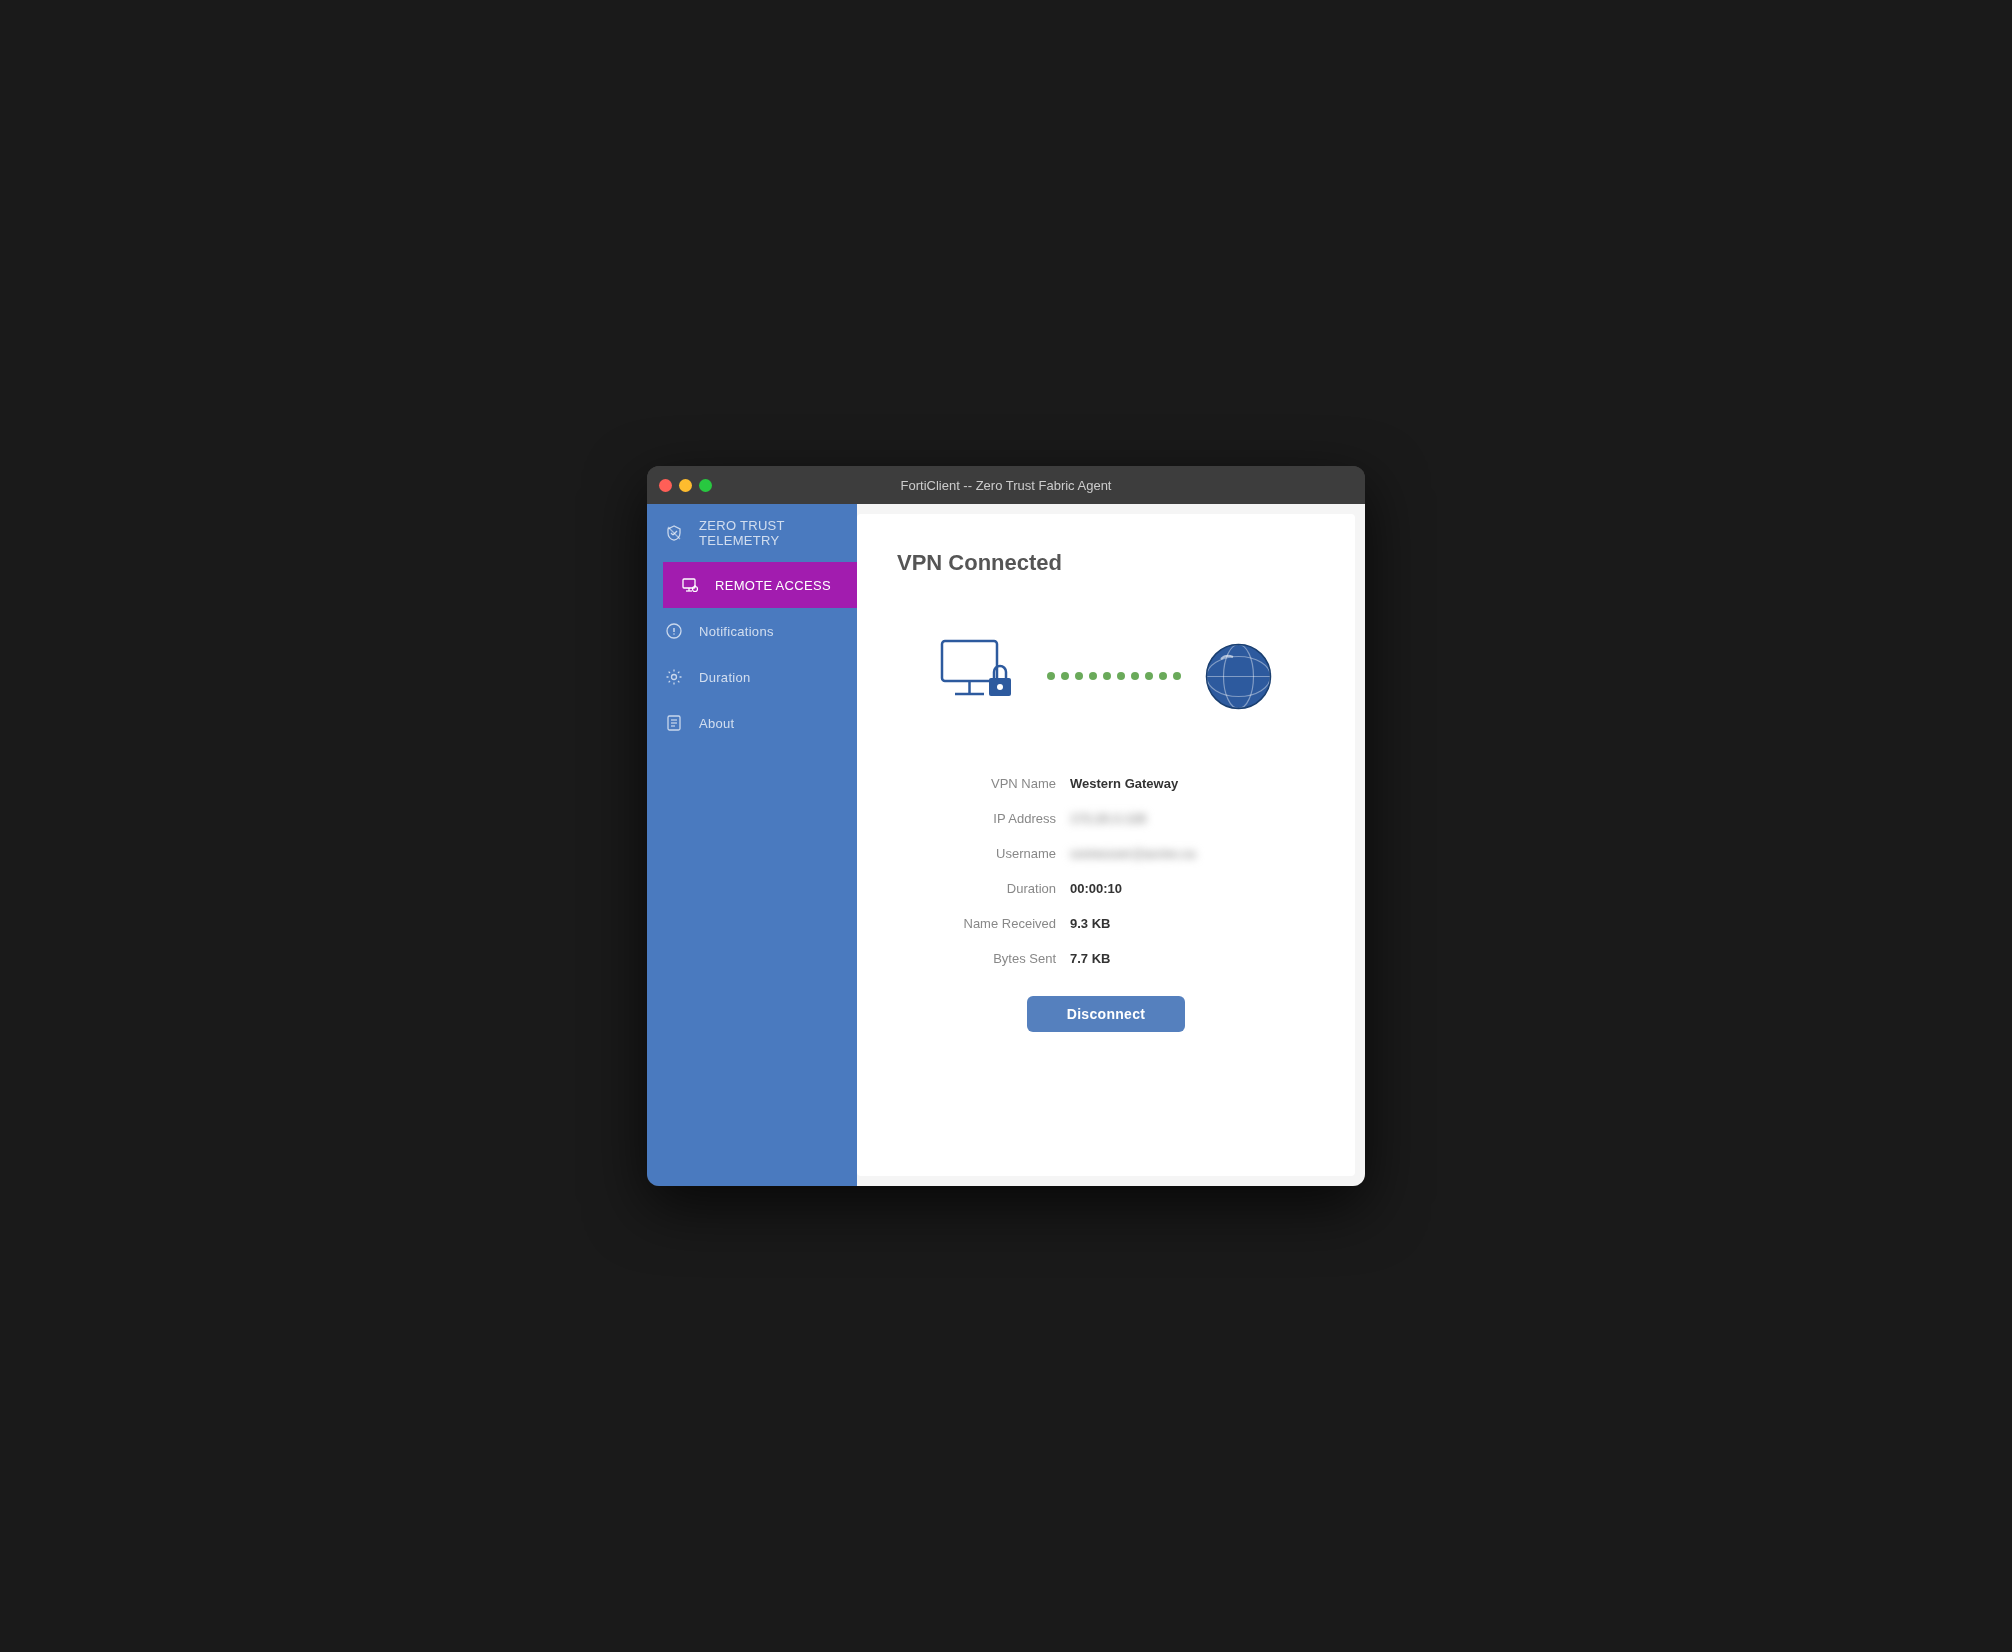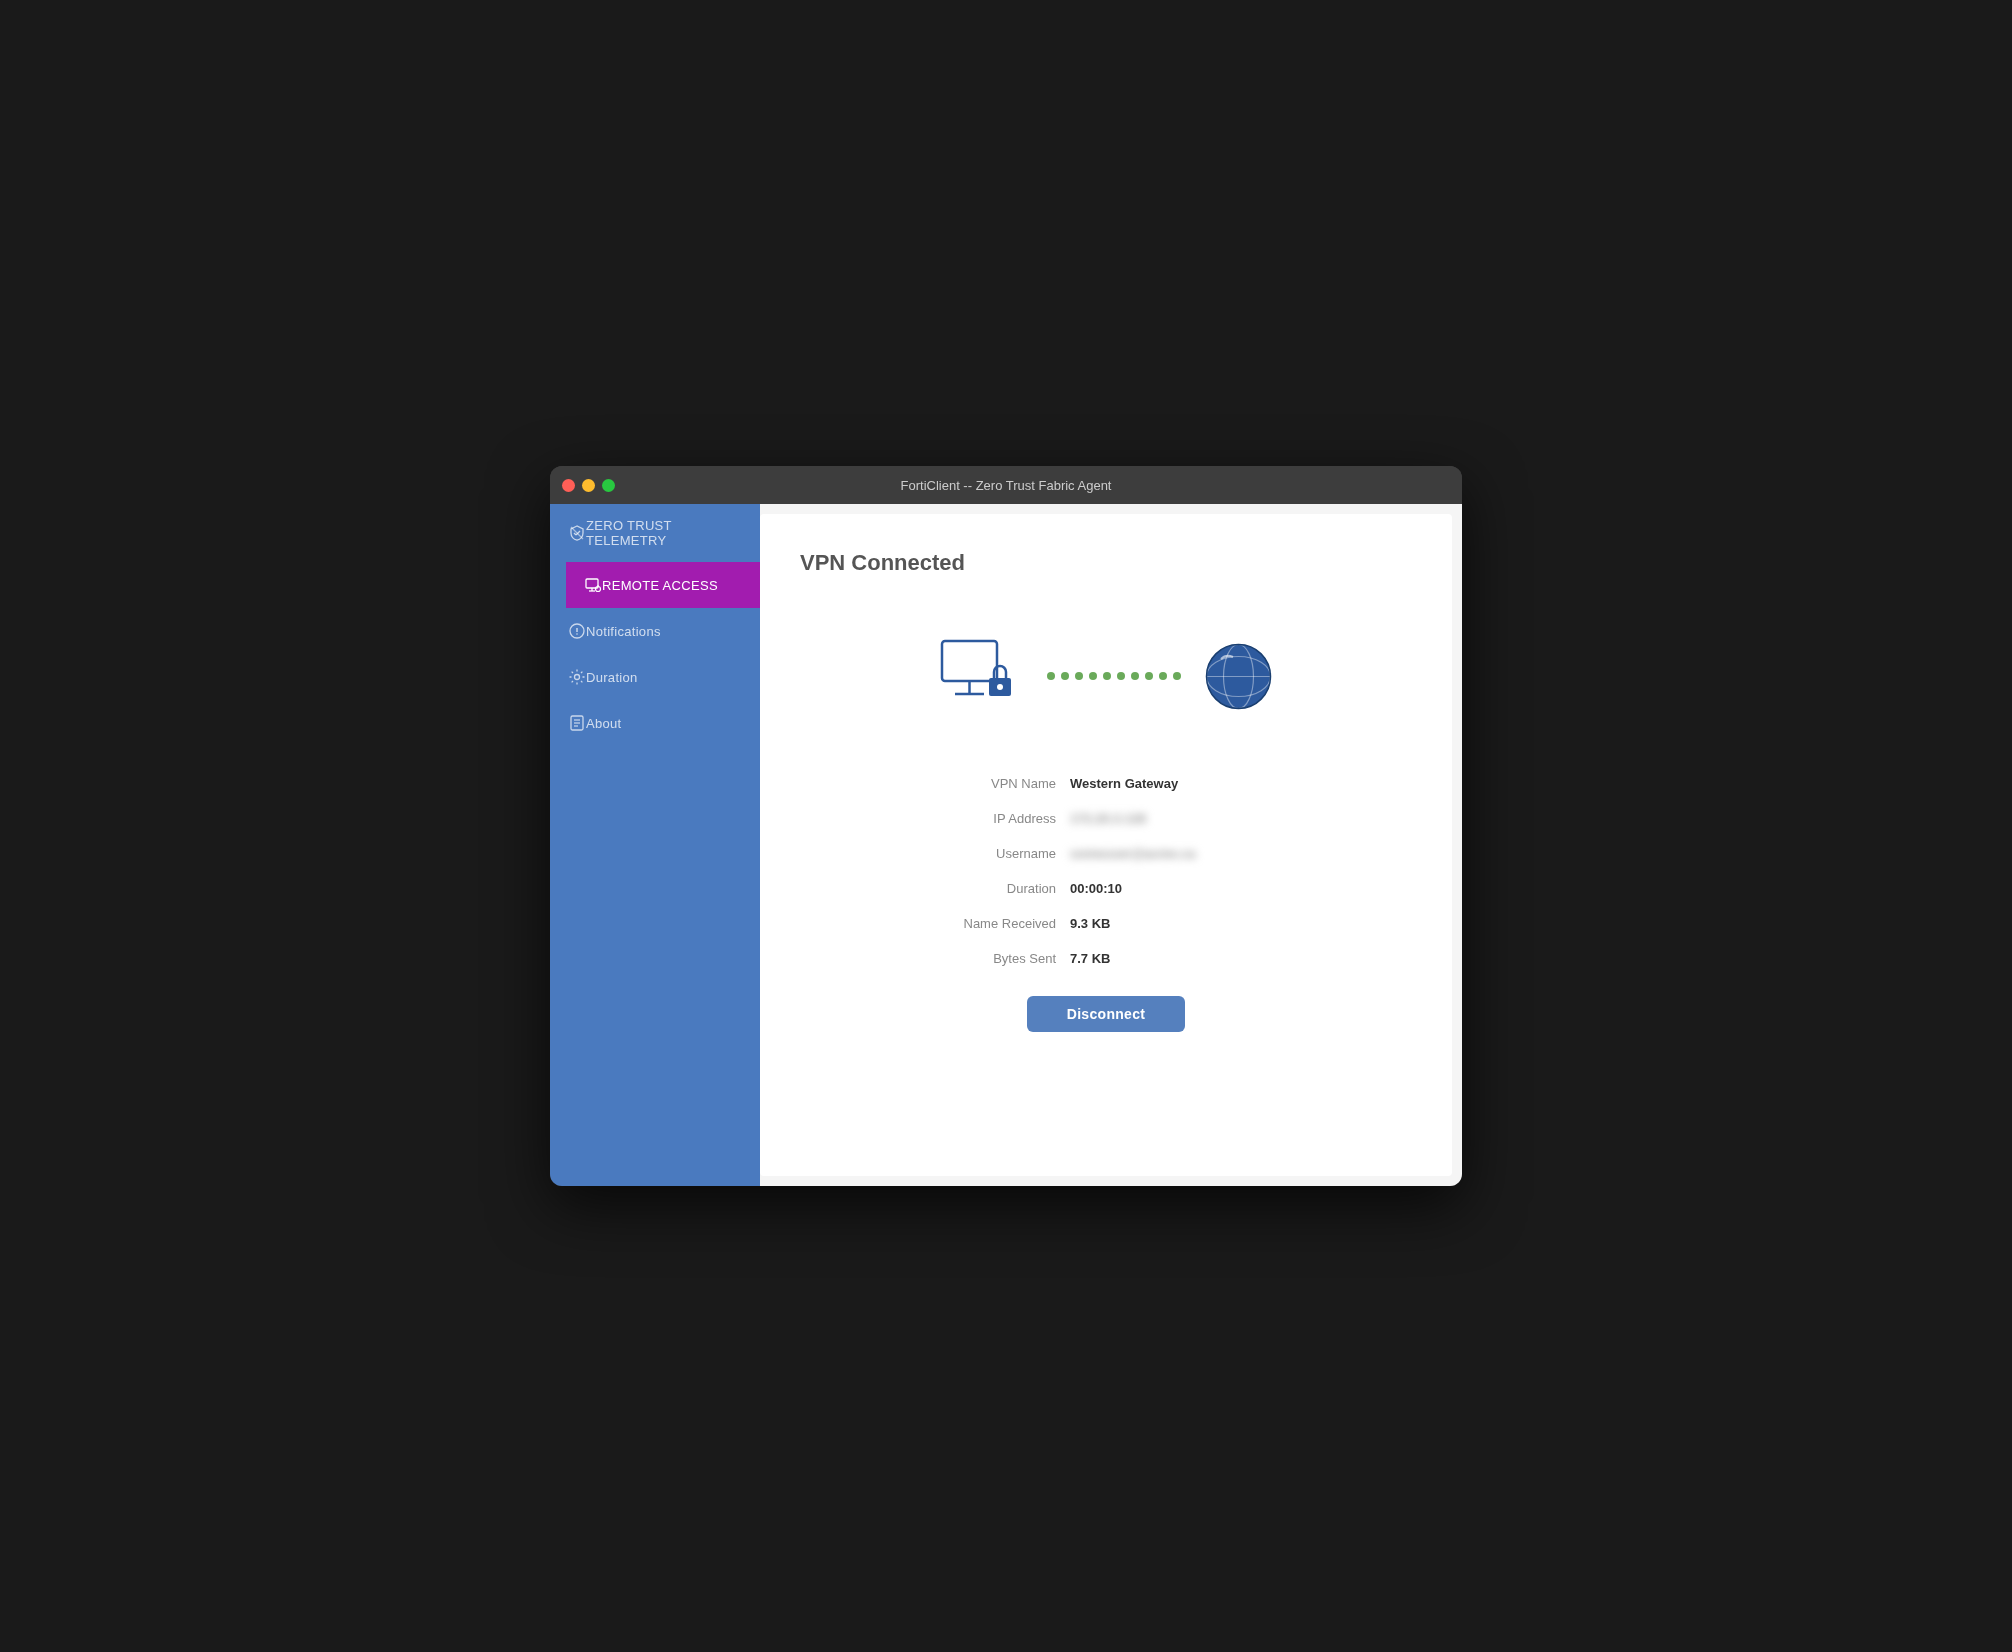--- a/index.html
+++ b/index.html
@@ -7,21 +7,21 @@
     body {
       background: #1a1a1a;
       display: flex;
       align-items: center;
       justify-content: center;
       min-height: 100vh;
       font-family: -apple-system, BlinkMacSystemFont, 'Helvetica Neue', Arial, sans-serif;
     }
 
     .window {
-      width: 912px;
+      width: 718px;
       height: 720px;
       background: #3a3a3a;
       border-radius: 12px;
       box-shadow: 0 20px 60px rgba(0,0,0,0.7);
       overflow: hidden;
       display: flex;
       flex-direction: column;
     }
 
     .titlebar {
@@ -137,21 +137,21 @@
     }
 
     .nav-item {
       display: flex;
       align-items: center;
       padding: 14px 18px;
       color: rgba(255,255,255,0.75);
       font-size: 13px;
       font-weight: 400;
       cursor: pointer;
-      gap: 0;
+      gap: 16px;
       transition: background 0.15s;
     }
 
     .nav-item.active {
       background: #a21caf;
       color: #fff;
       margin-left: 16px;
     }
 
     .nav-item .nav-icon {

